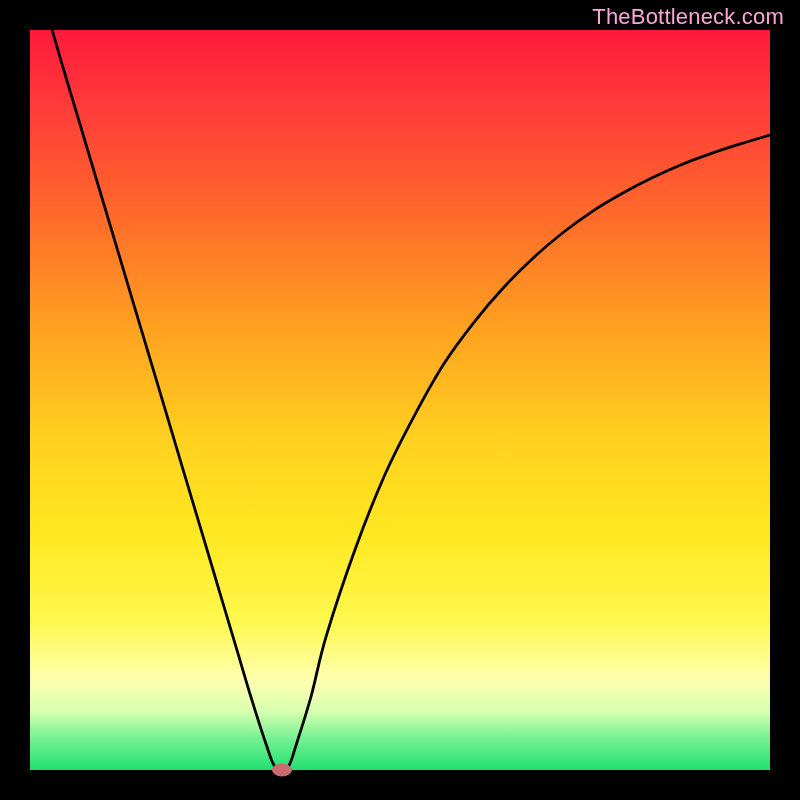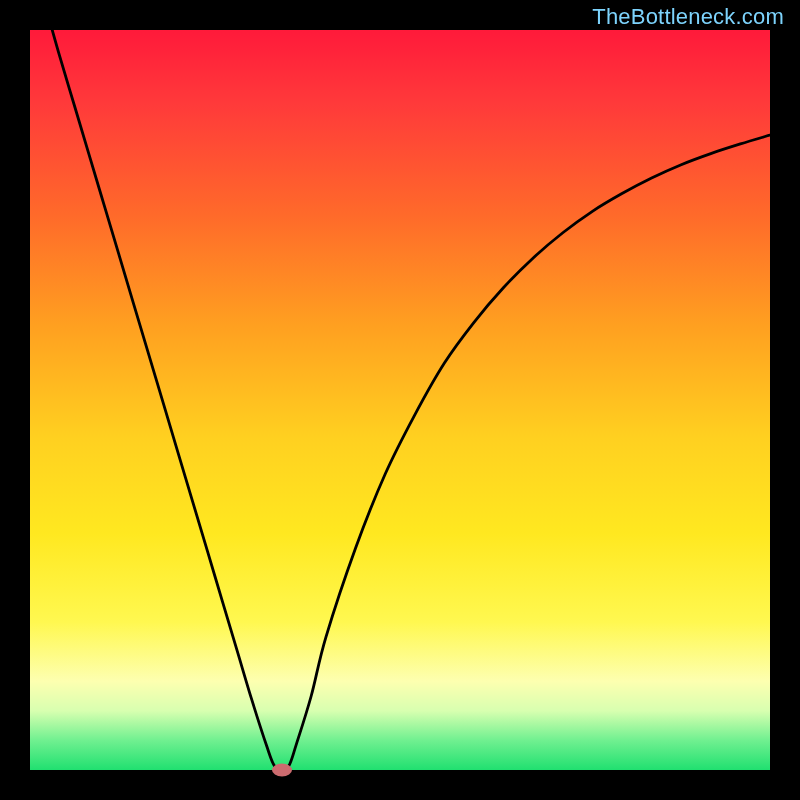--- a/index.html
+++ b/index.html
@@ -7,21 +7,21 @@
   .frame {
     position: relative;
     width: 800px;
     height: 800px;
     background: #000;
   }
   .watermark {
     position: absolute;
     top: 4px;
     right: 16px;
-    color: #7dd3fc;
+    color: #f9a8d4;
     font-family: Arial, Helvetica, sans-serif;
     font-size: 22px;
     font-weight: 500;
     letter-spacing: 0.2px;
     user-select: none;
   }
   .plot-area {
     position: absolute;
     left: 30px;
     top: 30px;

